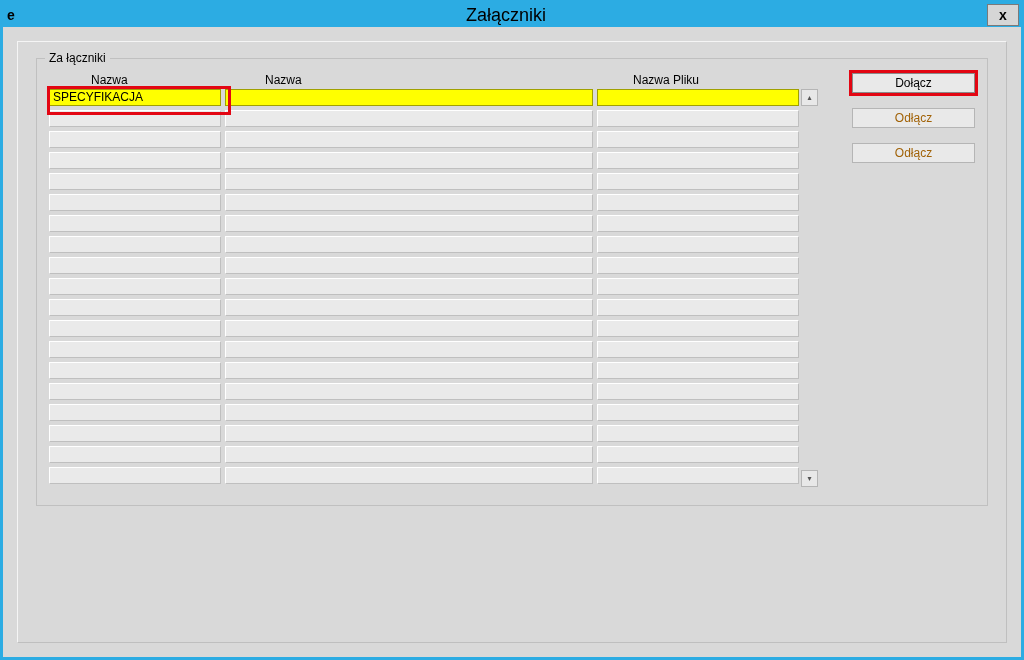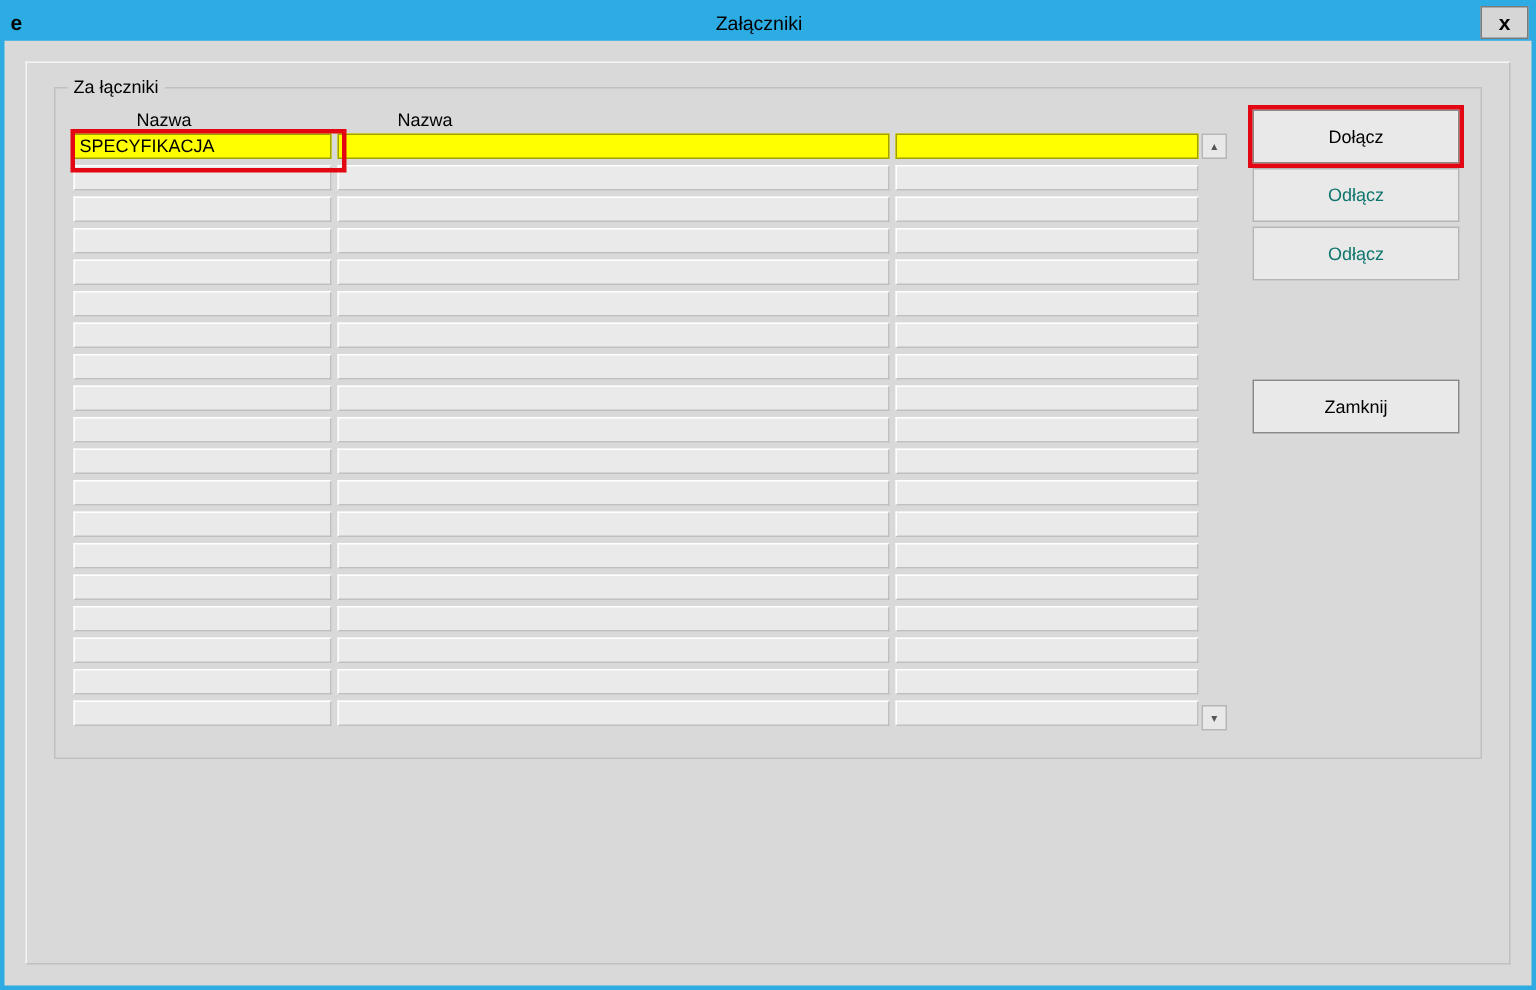--- a/index.html
+++ b/index.html
@@ -33,21 +33,21 @@
       display: flex;
       align-items: center;
       font-weight: bold;
       font-size: 14px;
       color: #000;
     }
     .titlebar .title {
       flex: 1;
       text-align: center;
       color: #000;
-      font-size: 13px;
+      font-size: 18px;
     }
     .titlebar .close-btn {
       width: 32px;
       height: 22px;
       background: #d6d6d6;
       border: 1px solid #7a7a7a;
       display: flex;
       align-items: center;
       justify-content: center;
       margin-right: 2px;
@@ -174,34 +174,35 @@
     }
 
     .buttons {
       display: flex;
       flex-direction: column;
       gap: 3px;
       width: 138px;
       padding-top: 0;
     }
     .btn {
-      height: 36px;
+      height: 20px;
       background: #e9e9e9;
       border: 1px solid #8a8a8a;
       font-size: 12px;
       color: #000;
       cursor: pointer;
       display: flex;
       align-items: center;
       justify-content: center;
     }
     .btn.disabled {
-      color: #0f766e;
+      color: #a16207;
       cursor: default;
       border-color: #b5b5b5;
+      margin-top: 12px;
     }
     .btn.highlight {
       position: relative;
     }
     .btn.highlight::after {
       content: "";
       position: absolute;
       left: -4px; top: -4px; right: -4px; bottom: -4px;
       border: 3px solid #e30613;
       pointer-events: none;
@@ -225,20 +226,21 @@
   <div class="client">
     <div class="inner-panel">
 
       <div class="fieldset">
         <div class="legend">Za łączniki</div>
 
         <div class="table-wrap">
           <div class="headers">
             <div class="h1">Nazwa</div>
             <div class="h2">Nazwa</div>
+            <div class="h3">Nazwa Pliku</div>
           </div>
 
           <div class="grid-area">
             <div class="rows" id="rows">
                 <div class="row selected">
                   <div class="cell c1">SPECYFIKACJA</div>
                   <div class="cell c2"></div>
                   <div class="cell c3"></div>
                 </div>
                 <div class="row">
@@ -337,19 +339,18 @@
               <div class="scroll-btn">▾</div>
             </div>
           </div>
         </div>
 
         <div class="buttons">
           <div class="btn highlight">Dołącz</div>
           <div class="btn disabled">Odłącz</div>
           <div class="btn disabled">Odłącz</div>
           <div class="btn-gap"></div>
-          <div class="btn">Zamknij</div>
         </div>
       </div>
 
     </div>
   </div>
 </div>
 
 </body></html>

